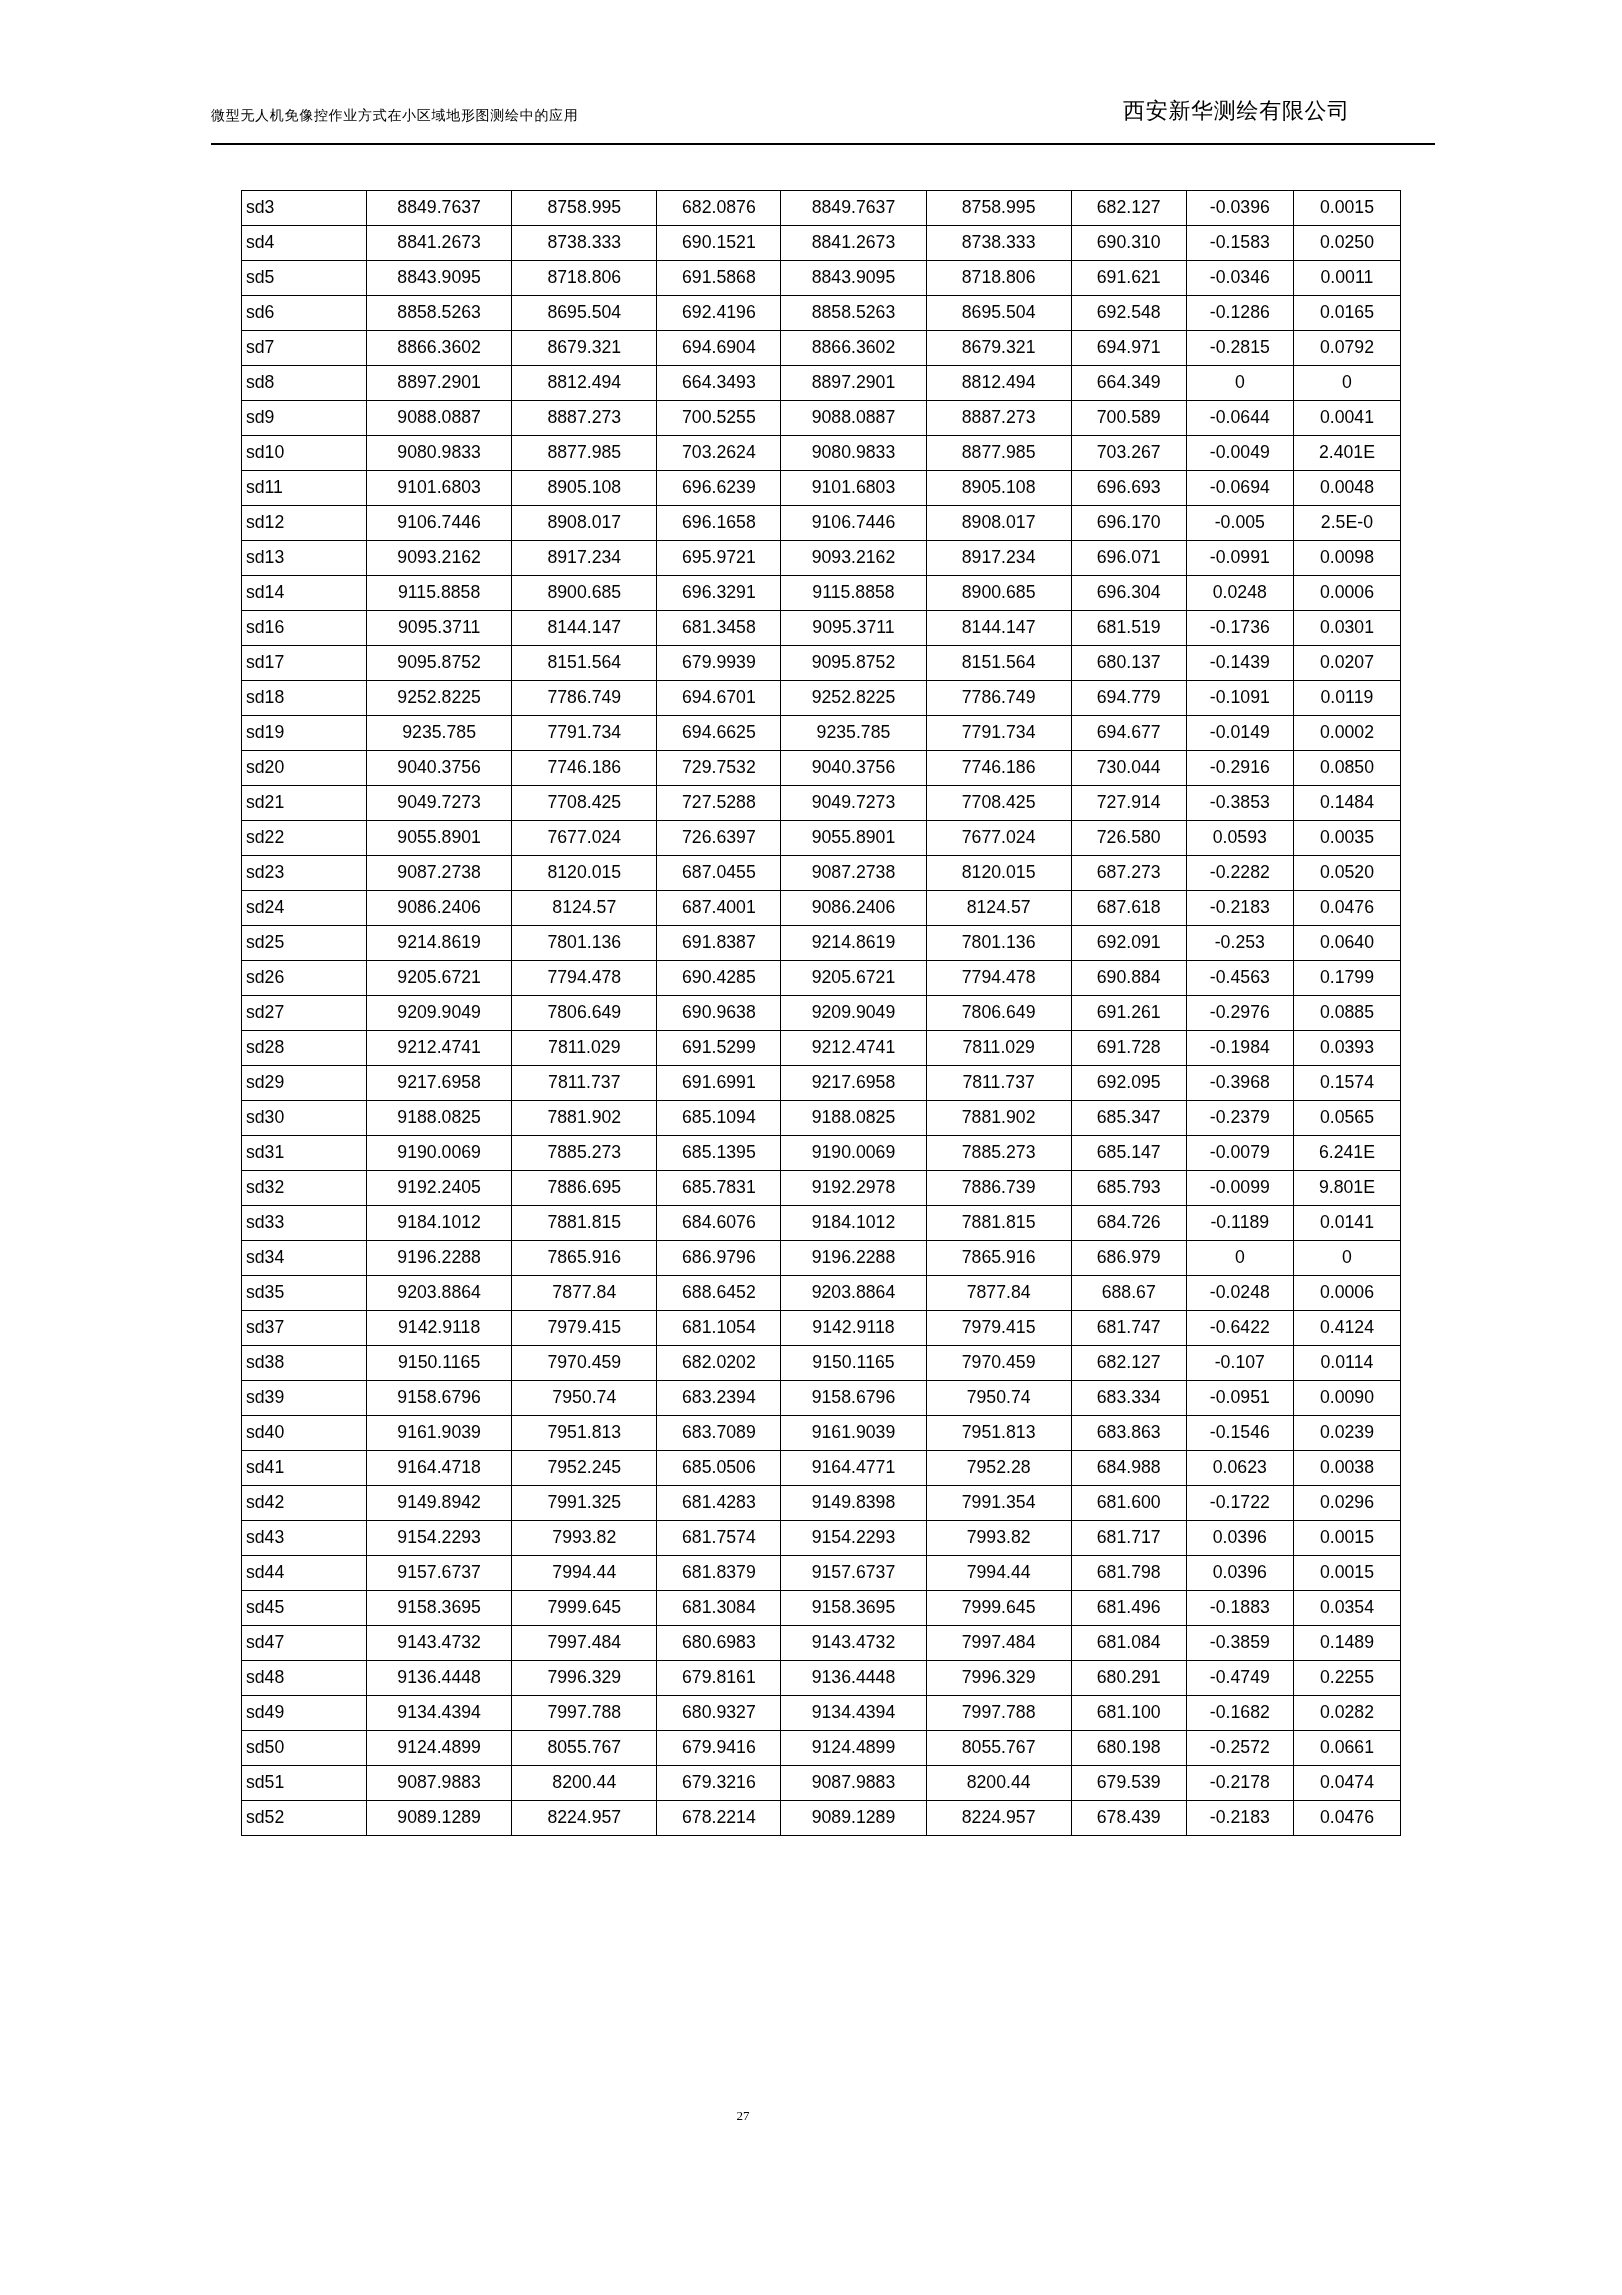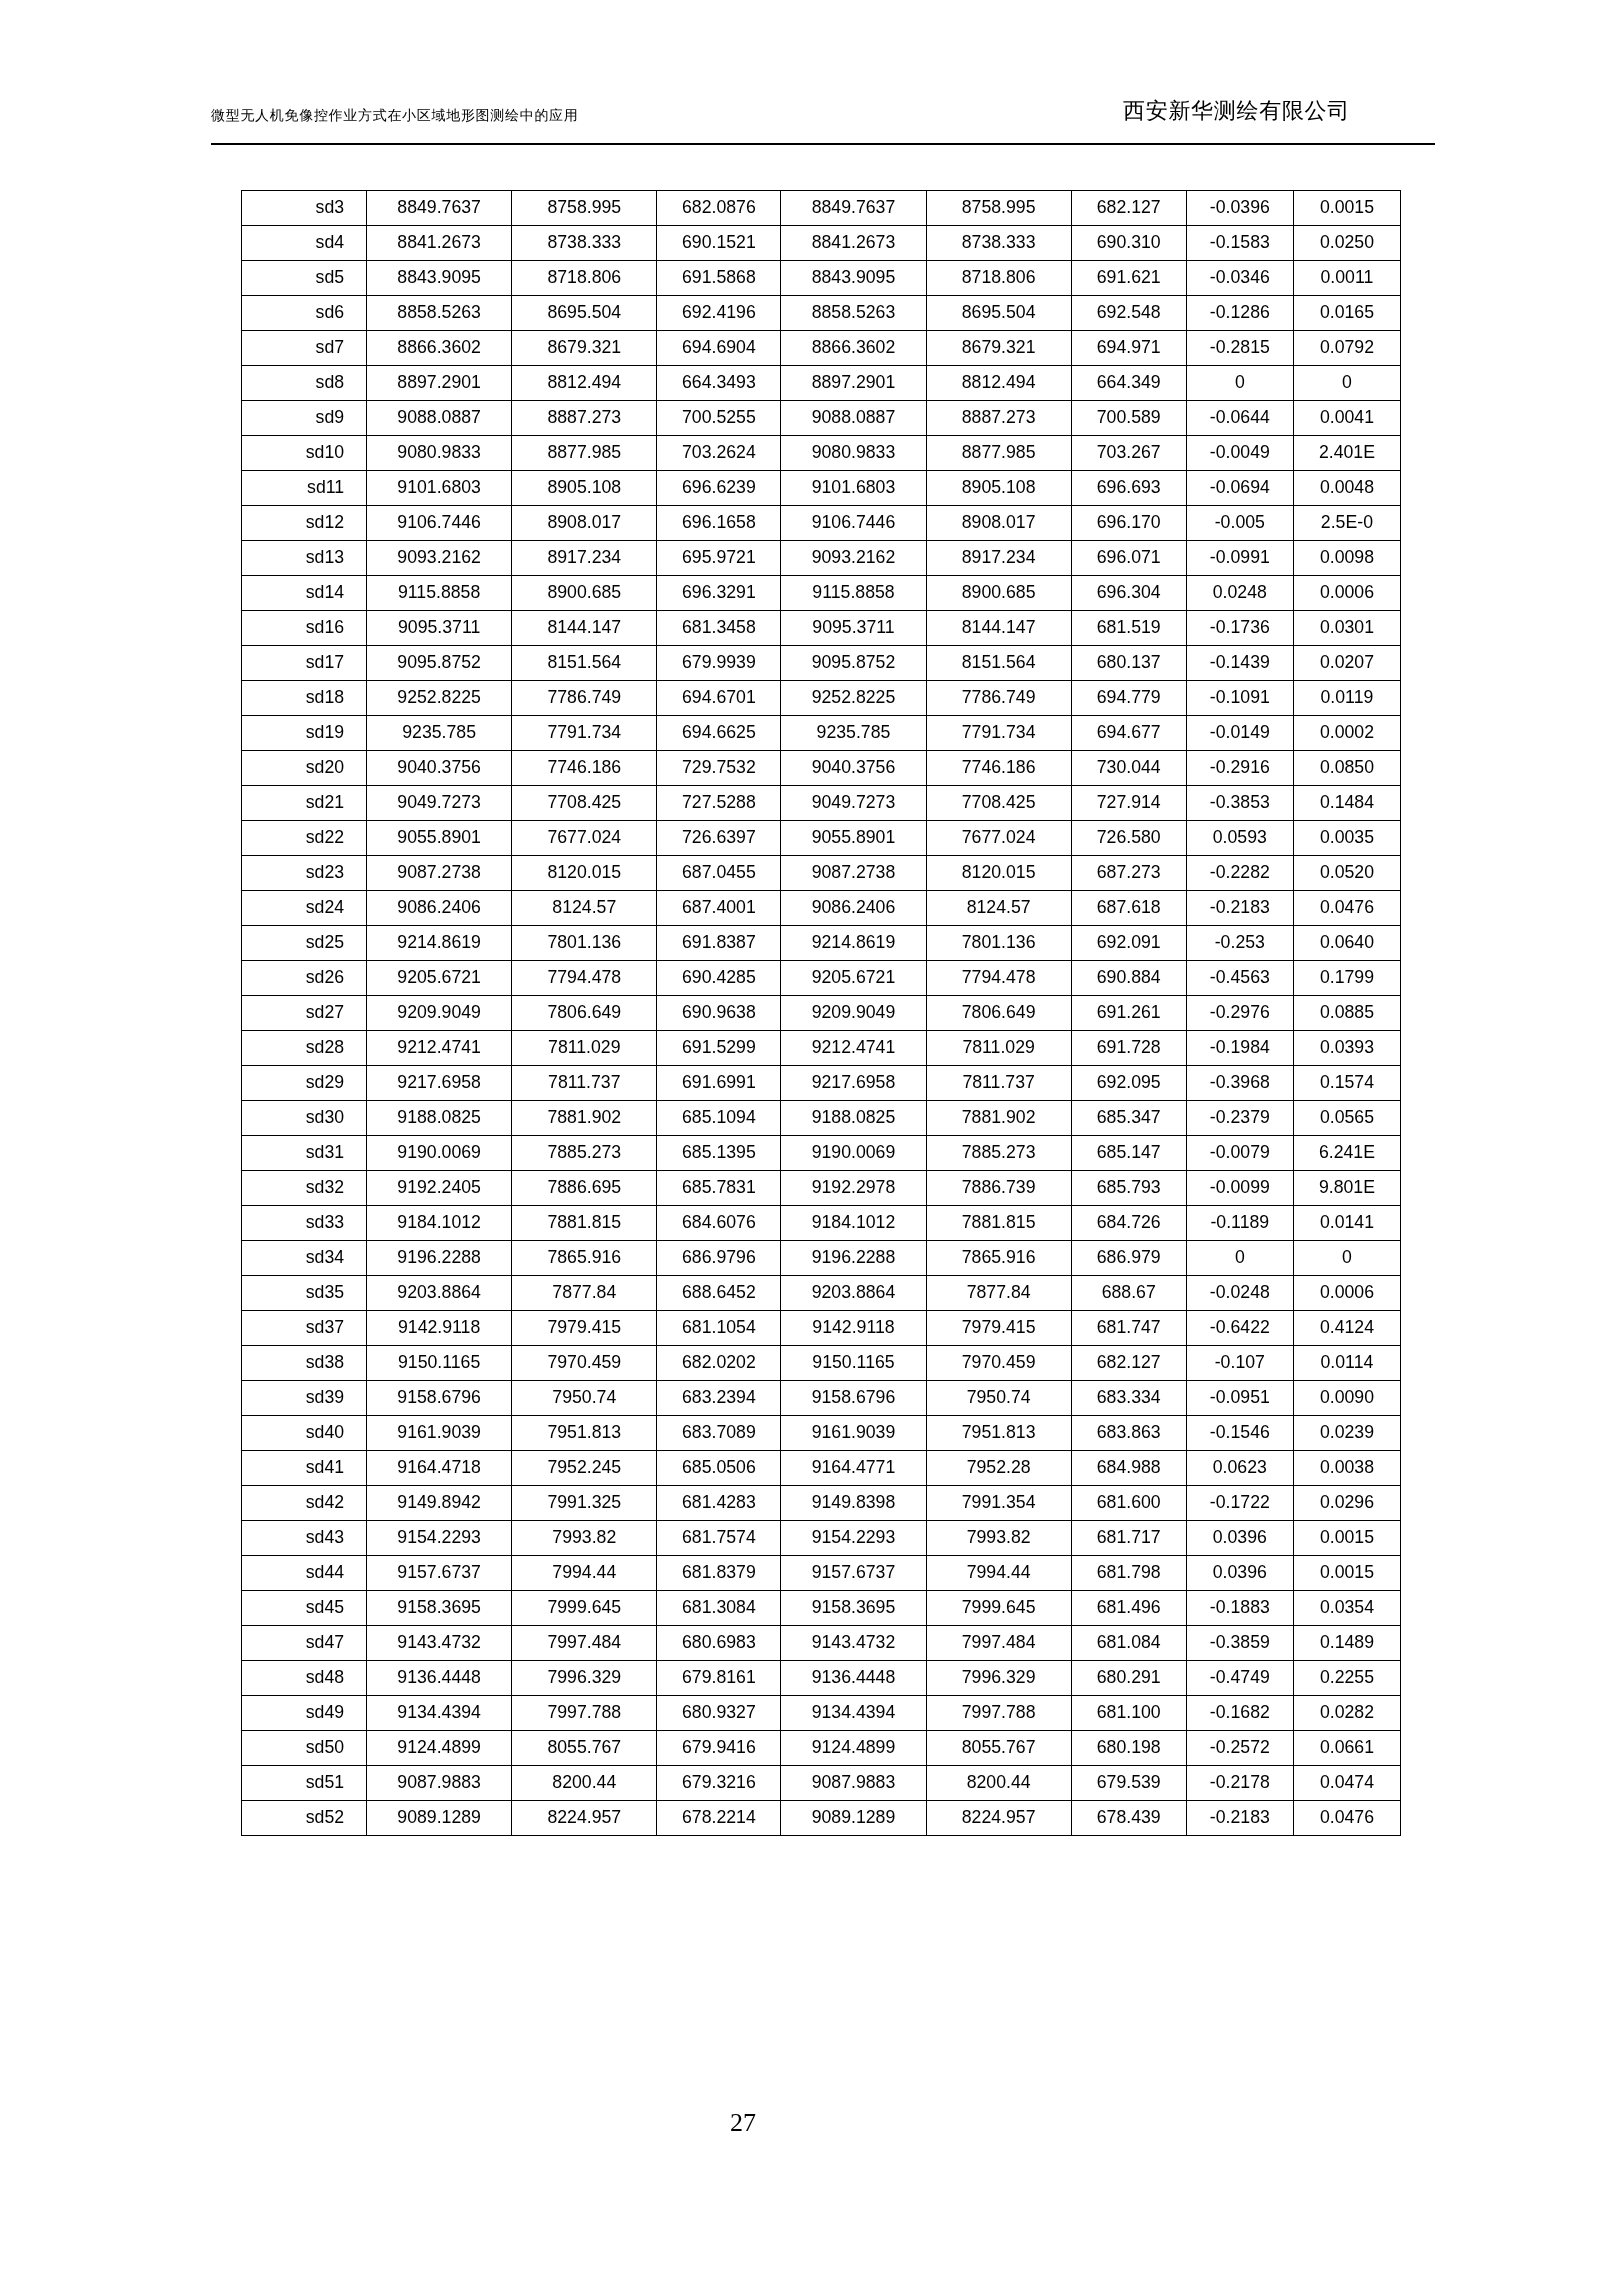--- a/index.html
+++ b/index.html
@@ -70,39 +70,39 @@
     height:35px;
     text-align:center;
     vertical-align:middle;
     font-family:"Liberation Sans", sans-serif;
     font-size:17.7px;
     line-height:1;
     padding:0 3.9px;
     white-space:nowrap;
     overflow:hidden;
   }
-  table.data td.c0 { width:125px; text-align:right; padding-right:22px; }
+  table.data td.c0 { width:125px; text-align:left; padding-right:22px; }
   table.data td.c1 { width:145px; }
   table.data td.c2 { width:145px; }
   table.data td.c3 { width:124px; }
   table.data td.c4 { width:145px; }
   table.data td.c5 { width:145px; }
   table.data td.c6 { width:115px; }
   table.data td.c7 { width:107px; }
   table.data td.c8 { width:107px; }
 
   
   .footer {
     position:absolute;
     left:0;
     top:2108px;
     width:1486px;
     text-align:center;
     font-family:"Liberation Serif", serif;
-    font-size:26px;
+    font-size:13px;
   }
 </style>
 </head>
 <body>
 
 <div class="page">
 
   <div class="header">
     <div class="header-title">微型无人机免像控作业方式在小区域地形图测绘中的应用</div>
     <div class="header-company">西安新华测绘有限公司</div>

